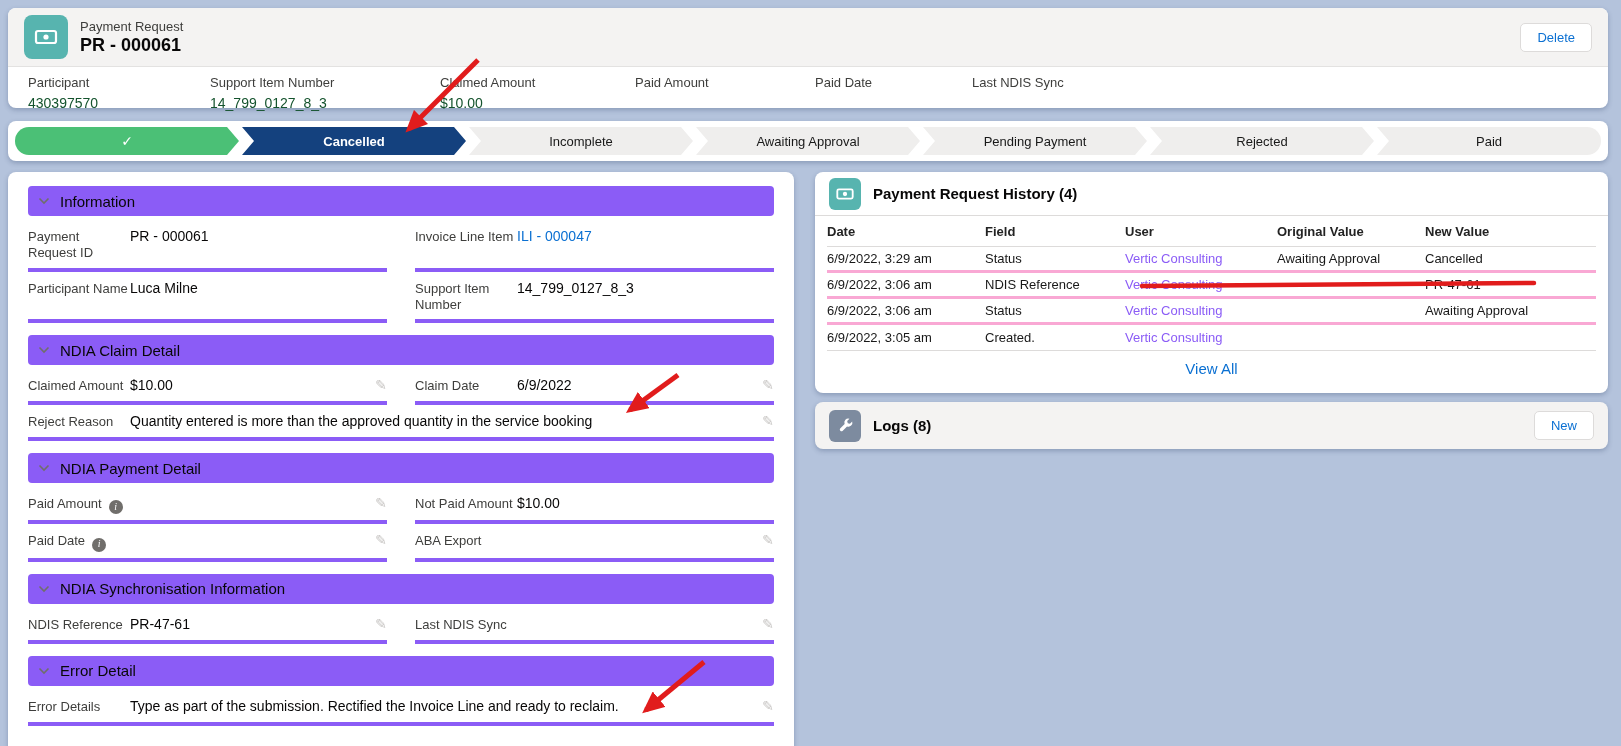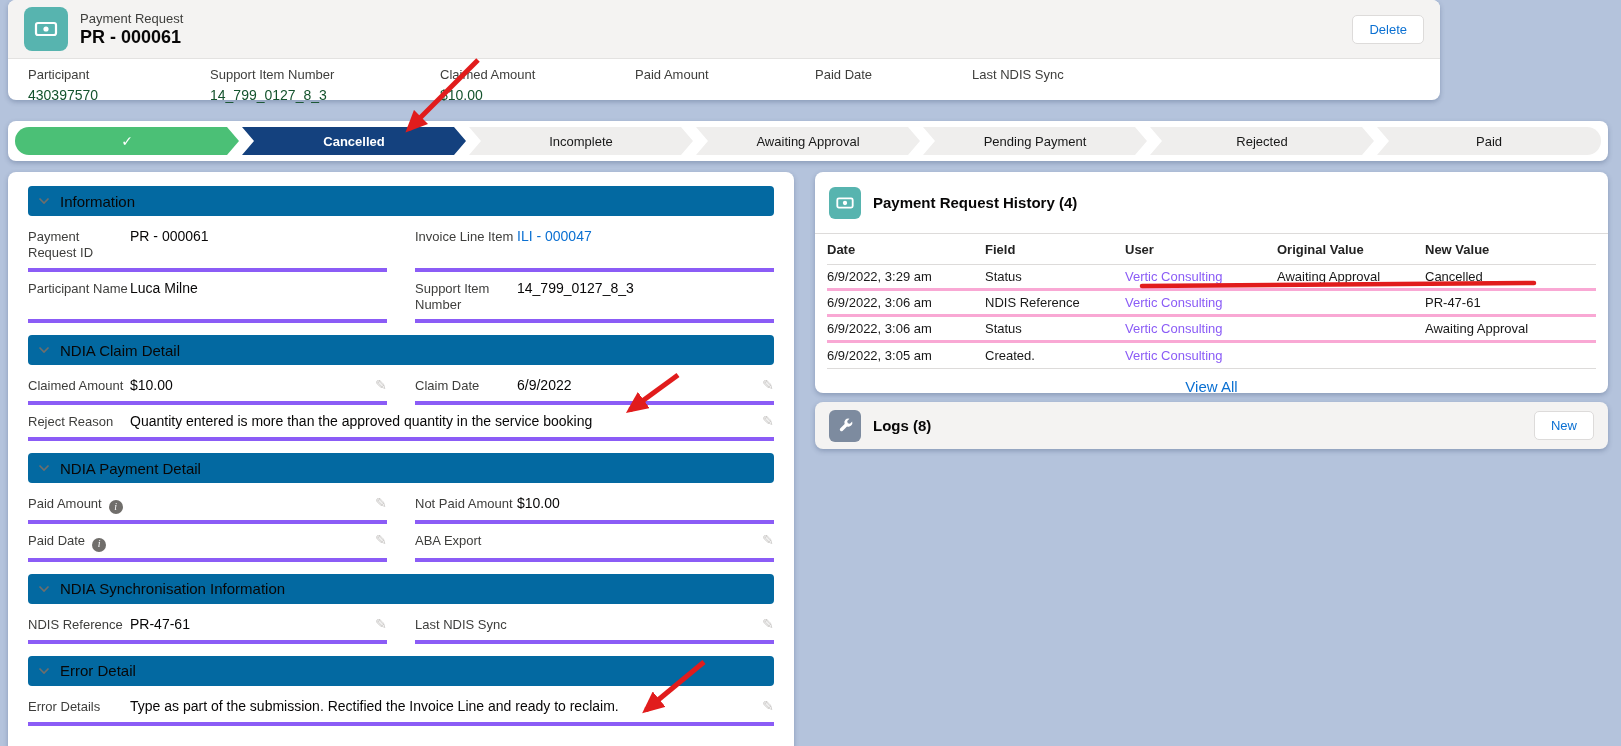--- a/index.html
+++ b/index.html
@@ -10,21 +10,21 @@
     background:
       radial-gradient(circle at 12% 120%, rgba(255,255,255,.10) 0 2px, transparent 3px 34px, rgba(255,255,255,.10) 35px 37px, transparent 38px 70px, rgba(255,255,255,.09) 71px 73px, transparent 74px),
       radial-gradient(circle at 55% -30%, rgba(255,255,255,.09) 0 2px, transparent 3px 40px, rgba(255,255,255,.09) 41px 43px, transparent 44px 84px, rgba(255,255,255,.08) 85px 87px, transparent 88px),
       radial-gradient(circle at 90% 130%, rgba(255,255,255,.10) 0 2px, transparent 3px 30px, rgba(255,255,255,.10) 31px 33px, transparent 34px 66px, rgba(255,255,255,.09) 67px 69px, transparent 70px),
       linear-gradient(180deg,#486f a3,#4a70a3 0%,#6e90bd 55%,#a3b6d3 100%);
   }
 
   .card { position:absolute; background:#fff; border-radius:8px; box-shadow:0 2px 5px rgba(30,50,90,.28); }
 
   
-  .header-card { left:8px; top:0; width:1432px; height:100px; }
+  .header-card { left:8px; top:8px; width:1600px; height:100px; }
   .header-title-row { height:58px; background:#f4f3f2; border-radius:8px 8px 0 0; display:flex; align-items:center; padding:0 16px; }
   .entity-icon { width:44px; height:44px; border-radius:8px; display:flex; align-items:center; justify-content:center; flex:0 0 auto; }
   .entity-icon.teal { background:#57b4af; }
   .title-block { margin-left:12px; }
   .record-type { font-size:13px; color:#3e3e3c; }
   .record-title { font-size:18px; font-weight:bold; color:#080707; margin-top:1px; }
   .spacer { flex:1; }
   .btn { background:#fff; border:1px solid #dddbda; border-radius:5px; color:#0b70d2; font-size:13px; padding:6px 16px; cursor:pointer; font-family:inherit; }
   .header-fields { display:flex; padding:8px 20px 0 20px; border-top:1px solid #e3e2e1;gap:47px; }
   .hfield { margin-right:0; }
@@ -37,36 +37,36 @@
   .path-card { left:8px; top:121px; width:1600px; height:40px; display:flex; align-items:center; padding:0 7px; gap:3px; }
   .stage { flex:1; height:28px; display:flex; align-items:center; justify-content:center; font-size:13px; color:#181818;
     background:#efeeed; clip-path:polygon(0 0, calc(100% - 12px) 0, 100% 50%, calc(100% - 12px) 100%, 0 100%, 12px 50%); cursor:pointer; }
   .stage.first { border-radius:14px 0 0 14px; clip-path:polygon(0 0, calc(100% - 12px) 0, 100% 50%, calc(100% - 12px) 100%, 0 100%); }
   .stage.last { border-radius:0 14px 14px 0; clip-path:polygon(0 0, 100% 0, 100% 100%, 0 100%, 12px 50%); }
   .stage.complete { background:#4bc076; color:#fff; font-weight:bold; font-size:14px; }
   .stage.current { background:#14417e; color:#fff; font-weight:bold; }
 
   
   .left-card { left:8px; top:172px; width:786px; bottom:-14px; padding:14px 20px; border-radius:8px 8px 0 0; }
-  .section-header { background:#0369a1; border-radius:4px; height:30px; display:flex; align-items:center; padding:0 8px; cursor:pointer; margin-top:12px; }
+  .section-header { background:#8b5cf6; border-radius:4px; height:30px; display:flex; align-items:center; padding:0 8px; cursor:pointer; margin-top:12px; }
   .section-header:first-child { margin-top:0; }
   .section-header .chev { width:16px; height:16px; margin-right:8px; flex:0 0 auto; }
   .section-title { font-size:15px; color:#080707; }
   .fgrid { display:grid; grid-template-columns:1fr 1fr; column-gap:28px; padding:4px 0 0 0; }
   .fcell { display:flex; align-items:flex-start; border-bottom:4px solid #8b5cf6; padding:7px 0 6px 0; min-height:36px; }
   .fcell.wide { grid-column:1 / span 2; }
   .flabel { flex:0 0 100px; font-size:13px; color:#3e3e3c; line-height:1.25; padding-top:2px; }
   .fvalue { flex:1; font-size:14px; color:#080707; line-height:1.3; padding-left:2px; }
   .fvalue.link { color:#0b70d2; cursor:pointer; }
   .pencil { flex:0 0 20px; text-align:right; color:#c7c5c3; font-size:14px; cursor:pointer; padding-top:1px; }
   .info-dot { display:inline-flex; width:14px; height:14px; border-radius:50%; background:#706e6b; color:#fff; font-size:10px; font-style:italic; font-family:"Liberation Serif",serif; align-items:center; justify-content:center; margin-left:7px; vertical-align:-2px; cursor:pointer; }
 
   
   .history-card { left:815px; top:172px; width:793px; height:221px; }
-  .related-header { height:62px; display:flex; align-items:center; padding:0 14px; border-bottom:1px solid #dddbda; }
+  .related-header { height:44px; display:flex; align-items:center; padding:0 14px; border-bottom:1px solid #dddbda; }
   .related-header .entity-icon { width:32px; height:32px; border-radius:6px; }
   .related-title { font-size:15px; font-weight:bold; color:#080707; margin-left:12px; }
   .htable { padding:0 12px; }
   .hrow { display:grid; grid-template-columns:158px 140px 152px 148px 1fr; border-bottom:3px solid #f9a8d4; align-items:center; }
   .hrow.head { font-weight:bold; font-size:13px; color:#232323; height:31px; border-bottom:1px solid #dddbda; }
   .hrow.data { font-size:13px; height:26px; color:#181818; }
   .hcell { padding-right:8px; overflow:hidden; white-space:nowrap; }
   .hcell.link { color:#8b5cf6; cursor:pointer; }
   .view-all { text-align:center; font-size:15px; color:#0b70d2; padding:9px 0; cursor:pointer; }
 

